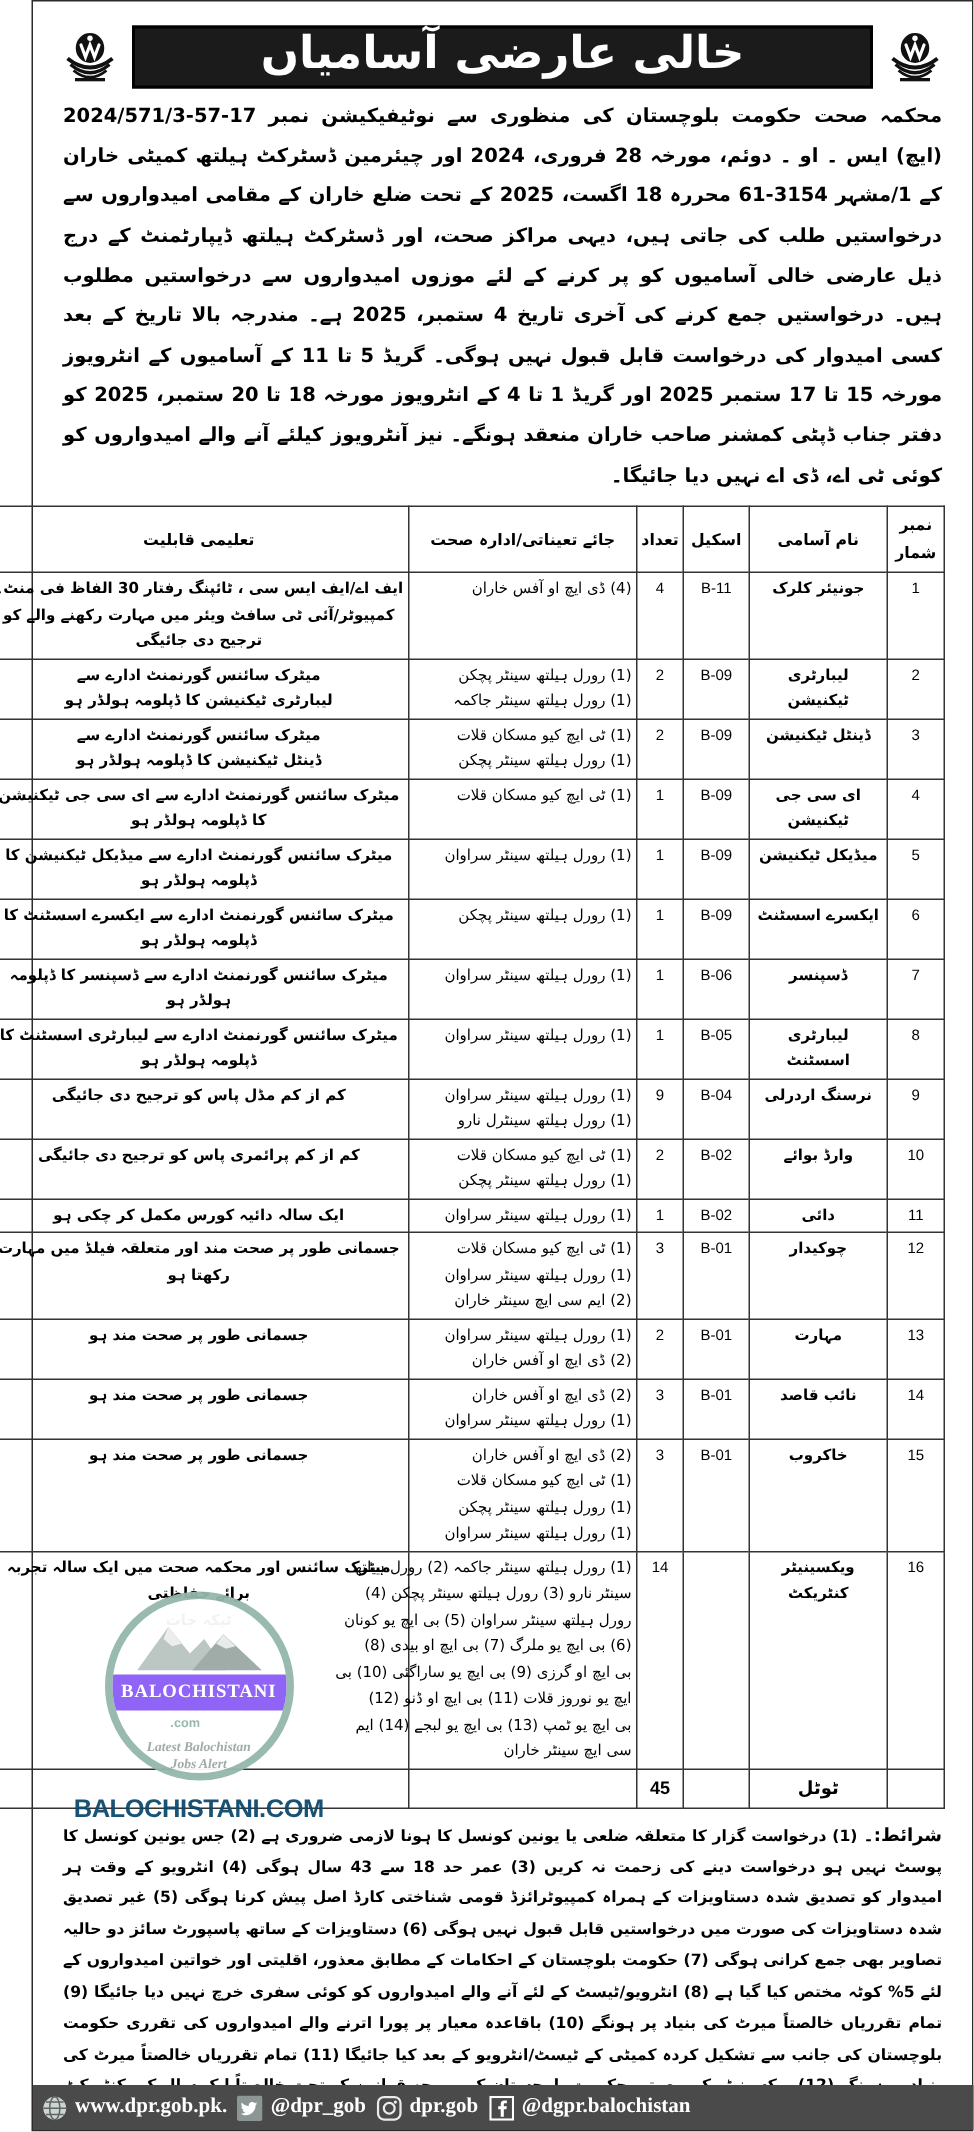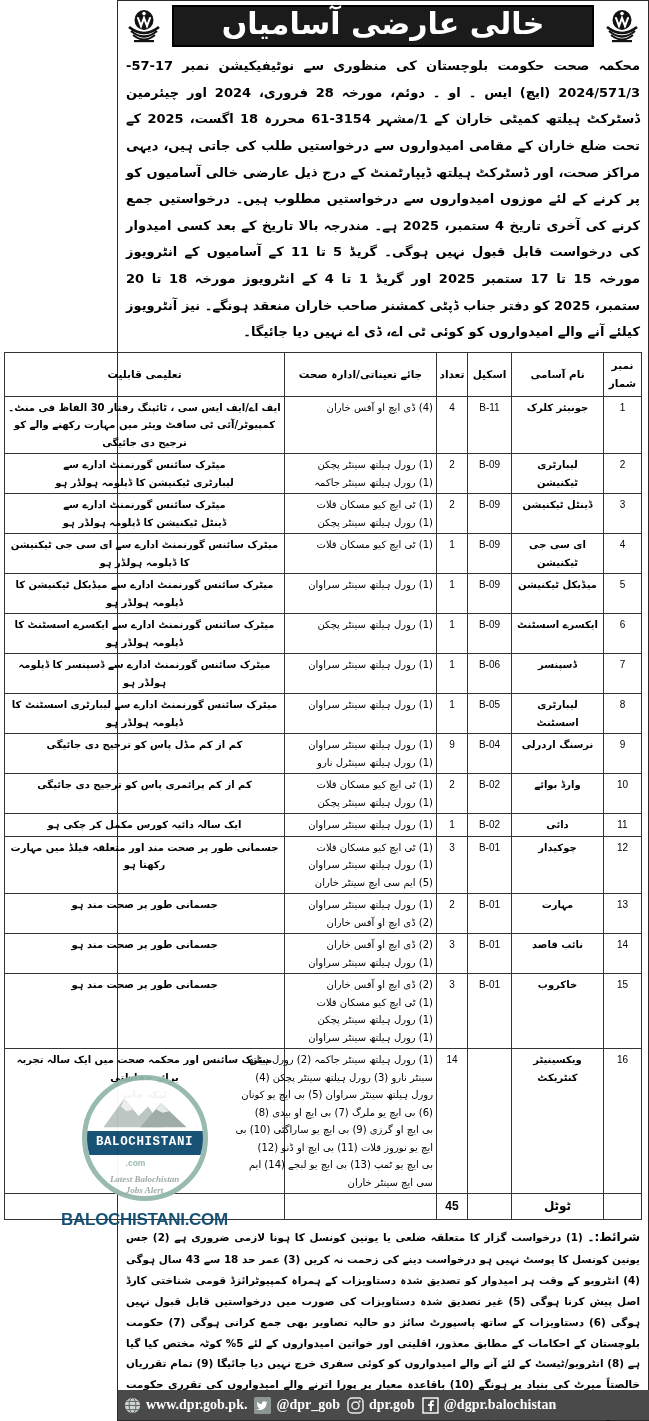--- a/index.html
+++ b/index.html
@@ -12,26 +12,26 @@
   body {
     width: 649px;
     height: 1421px;
     font-family: "Liberation Sans", "DejaVu Sans", sans-serif;
     color: #000;
     position: relative;
     overflow: hidden;
   }
 
   .page {
-    width: 532px;
+    width: 628px;
     height: 1421px;
     position: relative;
     background: #fff;
     border: 1px solid #2b2b2b;
-    padding: 0;
+    padding: 12px;
   }
 
   
   .header {
     display: flex;
     align-items: center;
     justify-content: space-between;
     height: 48px;
     padding: 2px 4px 0 4px;
   }
@@ -179,27 +179,27 @@
     position: relative;
   }
   .wm-mtn {
     width: 112px;
     height: 46px;
     margin-top: 12px;
   }
   .wm-band {
     width: 136px;
     margin-top: 2px;
-    background: #0c4a6e;
+    background: #8b5cf6;
     color: #fff;
     font-size: 12.5px;
     font-weight: bold;
     letter-spacing: .6px;
     padding: 1px 0 1px 0;
-    font-family: Liberation Mono, monospace;
+    font-family: Liberation Serif, serif;
     direction: ltr;
   }
   .wm-dotcom {
     font-size: 8.5px;
     color: #93b7ab;
     font-family: "Liberation Sans", sans-serif;
     direction: ltr;
     margin-top: 1px;
     width: 100%;
     text-align: center;
@@ -501,21 +501,21 @@
             </td>
           </tr>
           <tr>
             <td class="sr">12</td>
             <td class="post">چوکیدار</td>
             <td class="scale">B-01</td>
             <td class="count">3</td>
             <td class="place">
               <span class="pl-line">(1) ٹی ایچ کیو مسکان قلات</span>
               <span class="pl-line">(1) رورل ہیلتھ سینٹر سراوان</span>
-              <span class="pl-line">(5) ایم سی ایچ سینٹر خاران</span>
+              <span class="pl-line">(2) ایم سی ایچ سینٹر خاران</span>
             </td>
             <td class="qual">
               <span class="q-line">جسمانی طور پر صحت مند اور متعلقہ فیلڈ میں مہارت رکھتا ہو</span>
             </td>
           </tr>
           <tr>
             <td class="sr">13</td>
             <td class="post">مہارت</td>
             <td class="scale">B-01</td>
             <td class="count">2</td>

